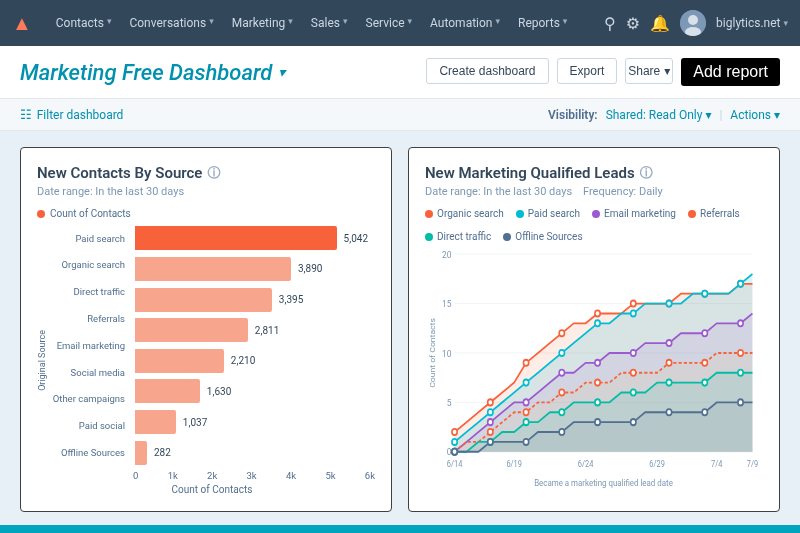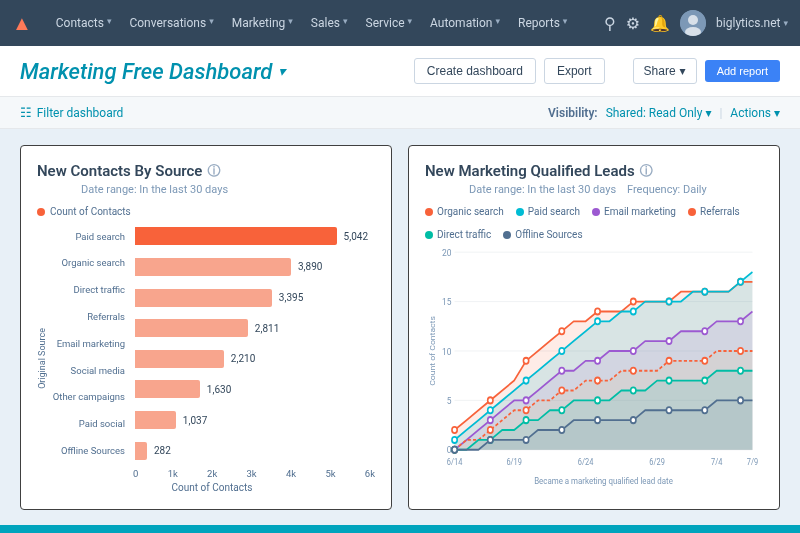--- a/index.html
+++ b/index.html
@@ -84,48 +84,47 @@
       font-weight: 500;
       font-style: italic;
     }
     .title-chevron {
       color: #0091ae;
       font-size: 14px;
     }
     .sub-header-actions {
       display: flex;
       gap: 8px;
-      align-items: center;
+      align-items: flex-start;
     }
     .btn-outline {
       border: 1px solid #cbd6e2;
       background: #fff;
       color: #33475b;
       font-size: 12px;
       padding: 5px 12px;
       border-radius: 3px;
       cursor: pointer;
     }
     .btn-share {
       border: 1px solid #cbd6e2;
       background: #fff;
       color: #33475b;
       font-size: 12px;
-      padding: 5px 10px;
+      padding: 5px 2px;
       border-radius: 3px;
       cursor: pointer;
       display: flex;
       align-items: center;
       gap: 4px;
-      margin-left: 20px;
     }
     .btn-primary {
-      background: #3b82f6;
+      background: #000000;
       color: #fff;
-      font-size: 11px;
+      font-size: 16px;
       padding: 5px 12px;
       border-radius: 3px;
       cursor: pointer;
       border: none;
       font-weight: 500;
     }
 
     
     .filter-bar {
       background: #f5f8fa;
@@ -199,21 +198,20 @@
     }
     .info-icon {
       color: #99acc2;
       font-size: 13px;
       cursor: pointer;
     }
     .card-subtitle {
       font-size: 11px;
       color: #7c98b6;
       margin-bottom: 10px;
-      margin-left: 44px;
     }
     .bar-chart-container {
       display: flex;
       flex: 1;
       gap: 6px;
     }
     .y-axis-labels {
       display: flex;
       flex-direction: column;
       justify-content: space-around;
@@ -231,21 +229,21 @@
       display: flex;
       flex-direction: column;
       justify-content: space-around;
       gap: 4px;
       position: relative;
     }
     .bar-row {
       display: flex;
       align-items: center;
       gap: 4px;
-      height: 18px;
+      height: 24px;
     }
     .bar {
       height: 100%;
       background: #f8a58d;
       border-radius: 0 2px 2px 0;
       position: relative;
     }
     .bar-value {
       font-size: 10px;
       color: #33475b;

